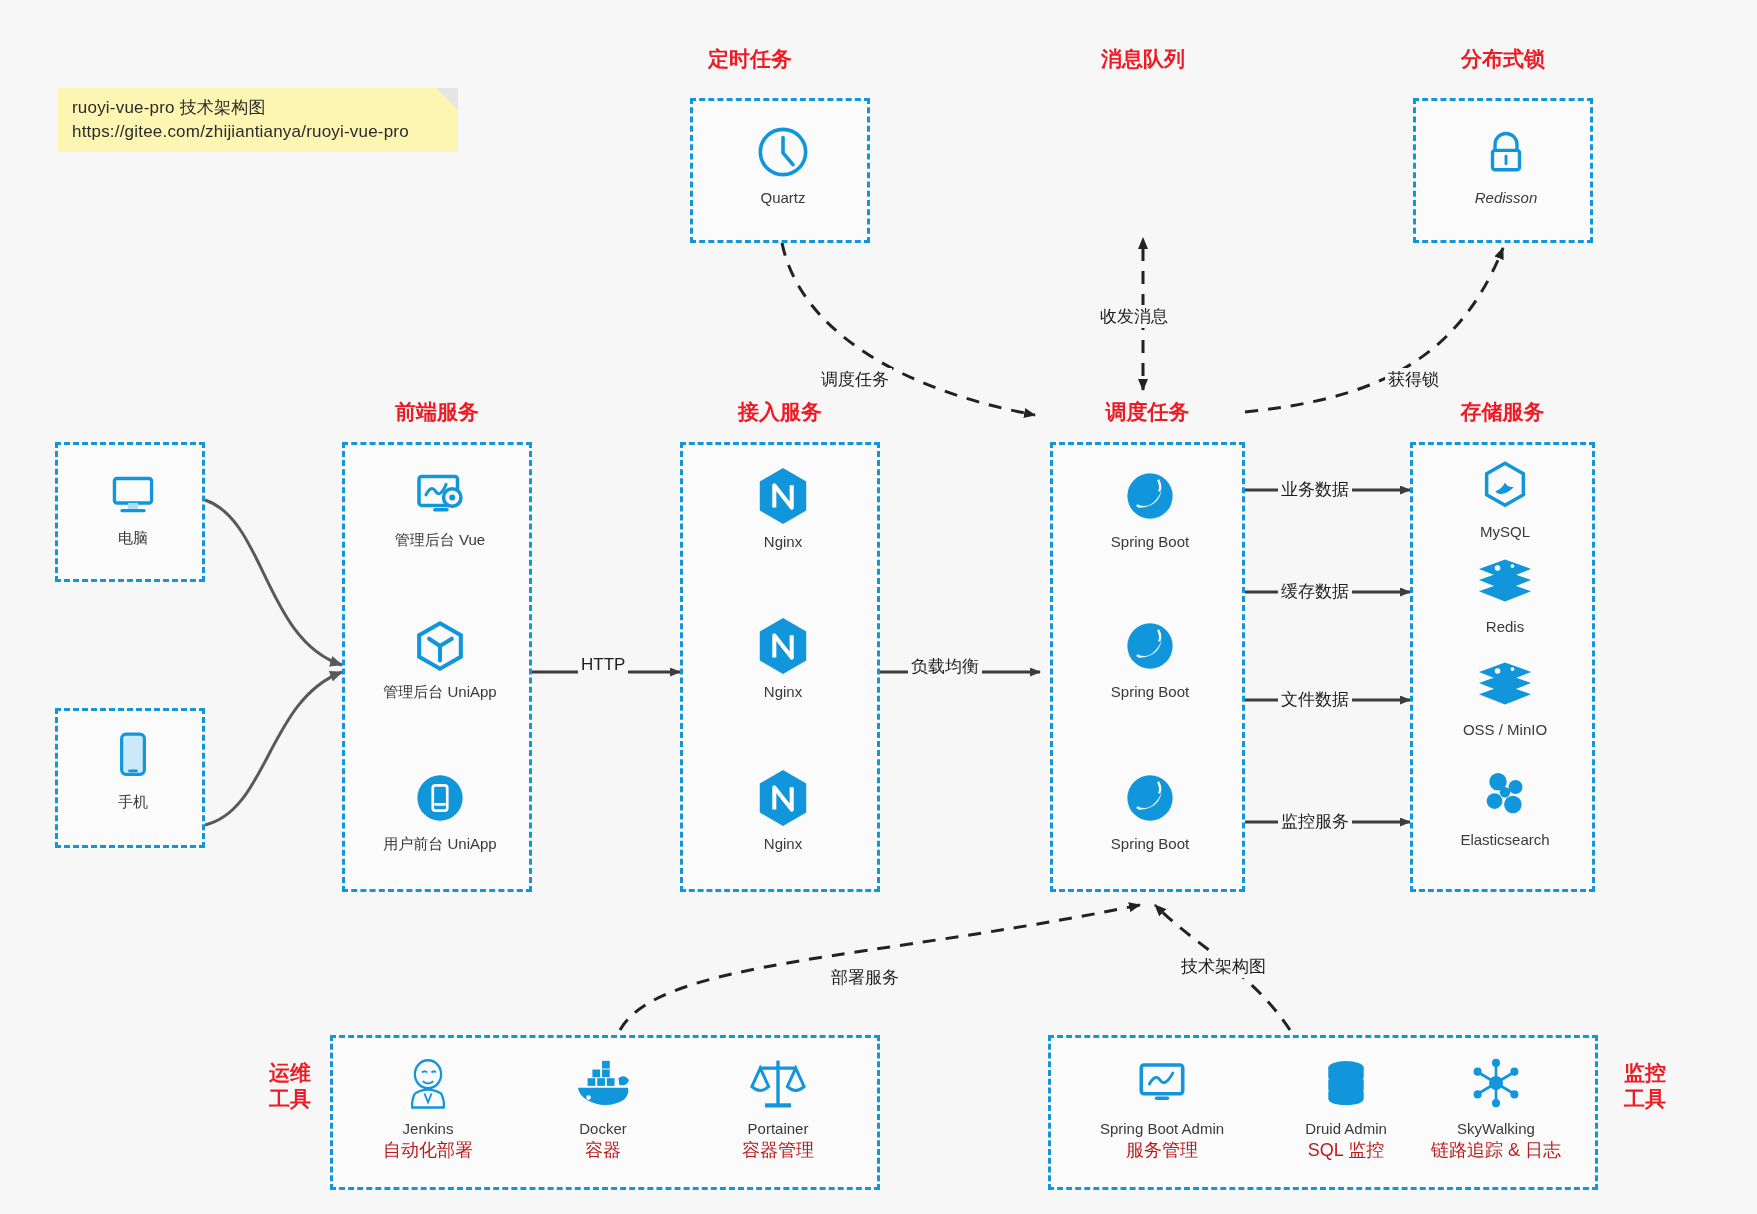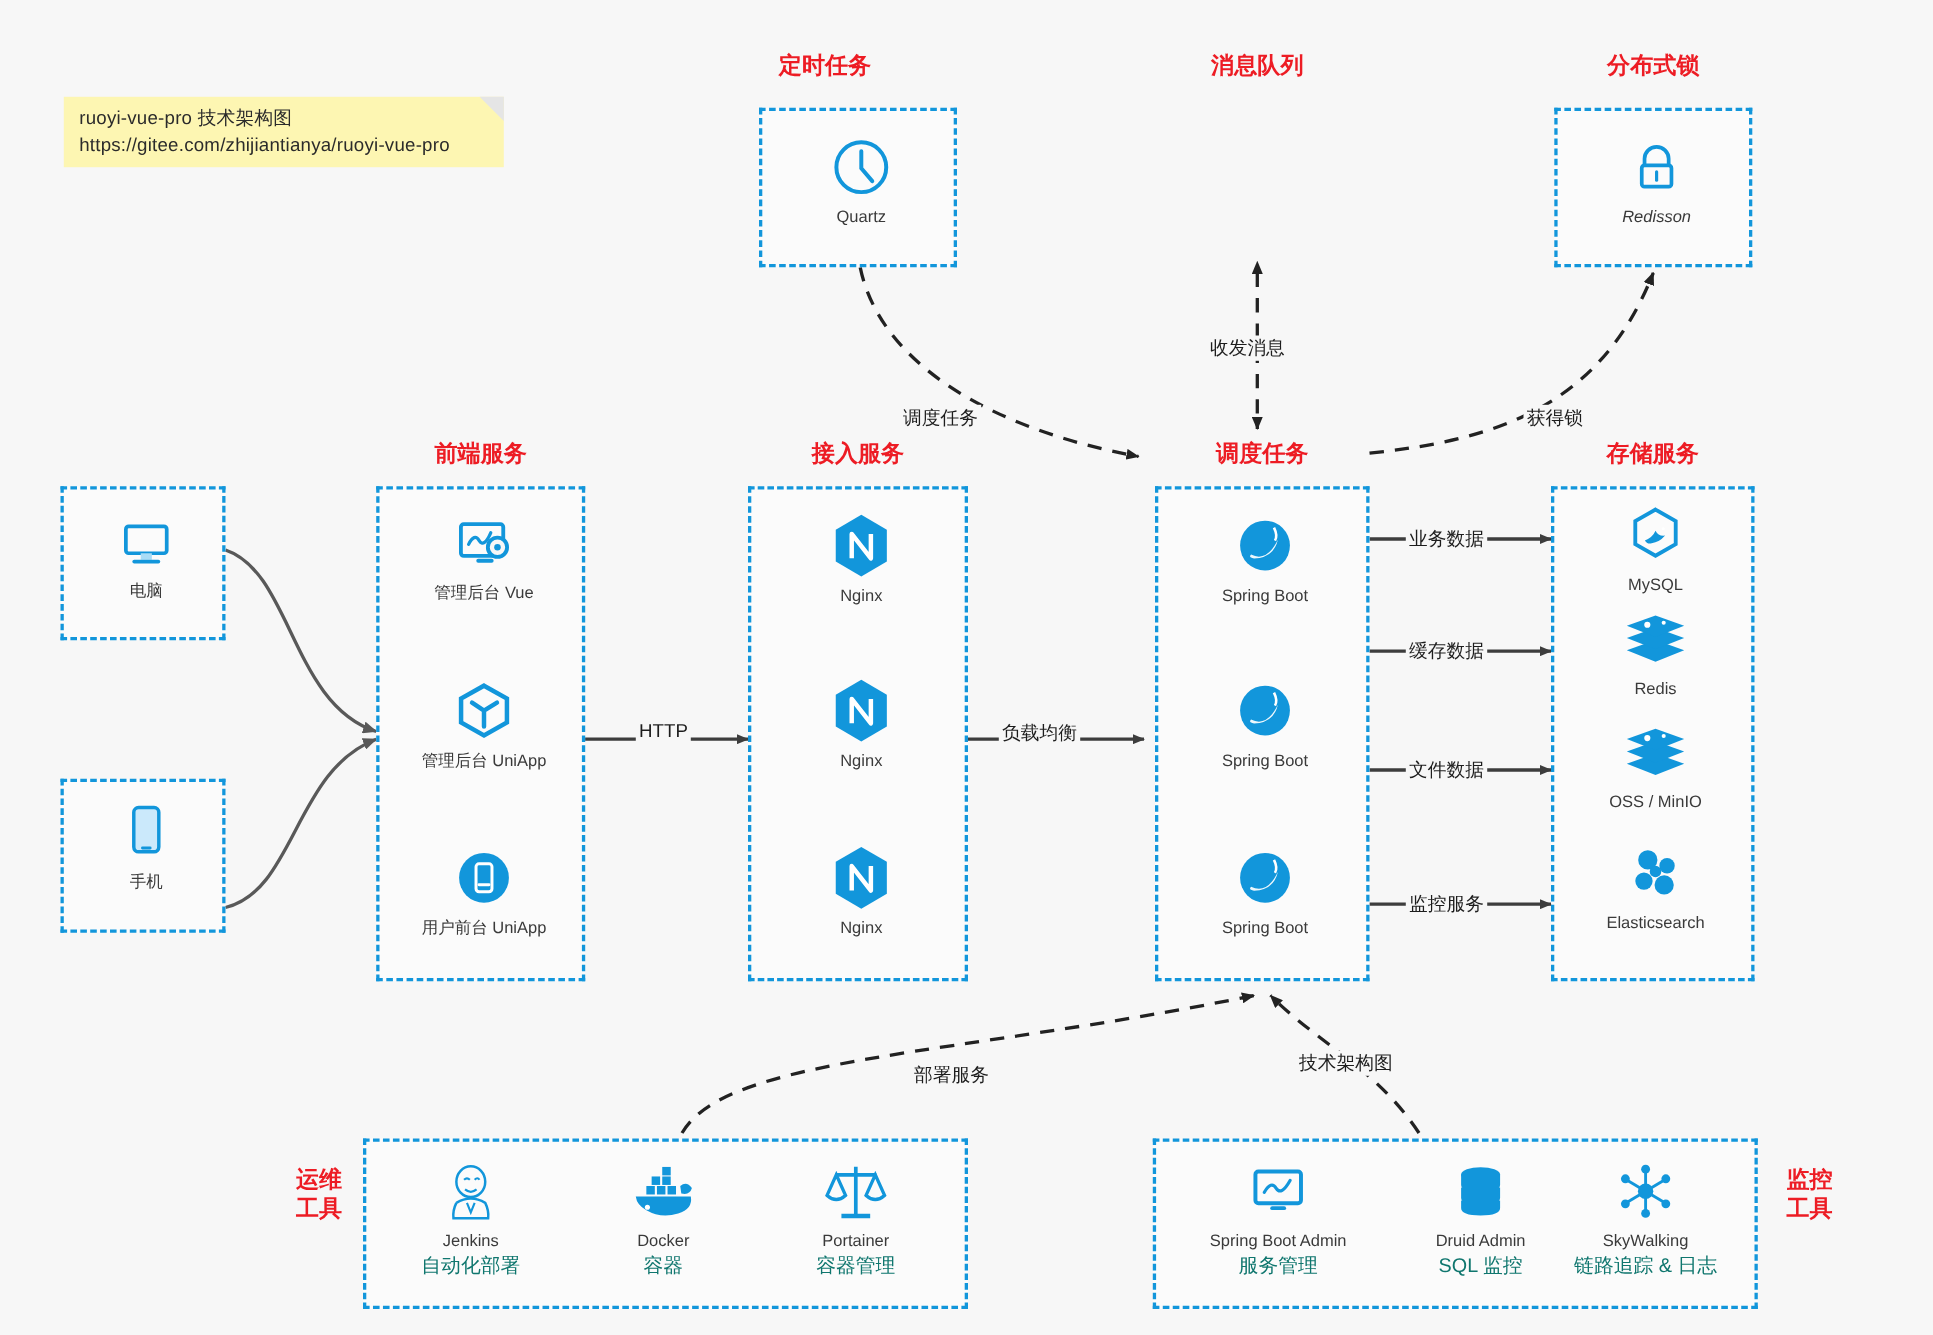--- a/index.html
+++ b/index.html
@@ -47,21 +47,21 @@
   
   .node{
     position:absolute;
     width:130px;
     text-align:center;
   }
   .node .ico{height:62px;display:flex;align-items:center;justify-content:center;}
   .node .lbl{
     font-size:15px;color:#3a3a3a;margin-top:6px;white-space:nowrap;line-height:1.25;
   }
-  .node .lbl2{font-size:18px;color:#0f766e;line-height:1.3;}
+  .node .lbl2{font-size:18px;color:#b91c1c;line-height:1.3;}
   .node.wide{width:190px;}
 
   
   .elbl{
     position:absolute;font-size:17px;color:#1d1d1d;
     background:#f7f7f7;padding:0 3px;white-space:nowrap;
   }
   .elbl.cn{font-size:17px;}
 </style>
 </head>

